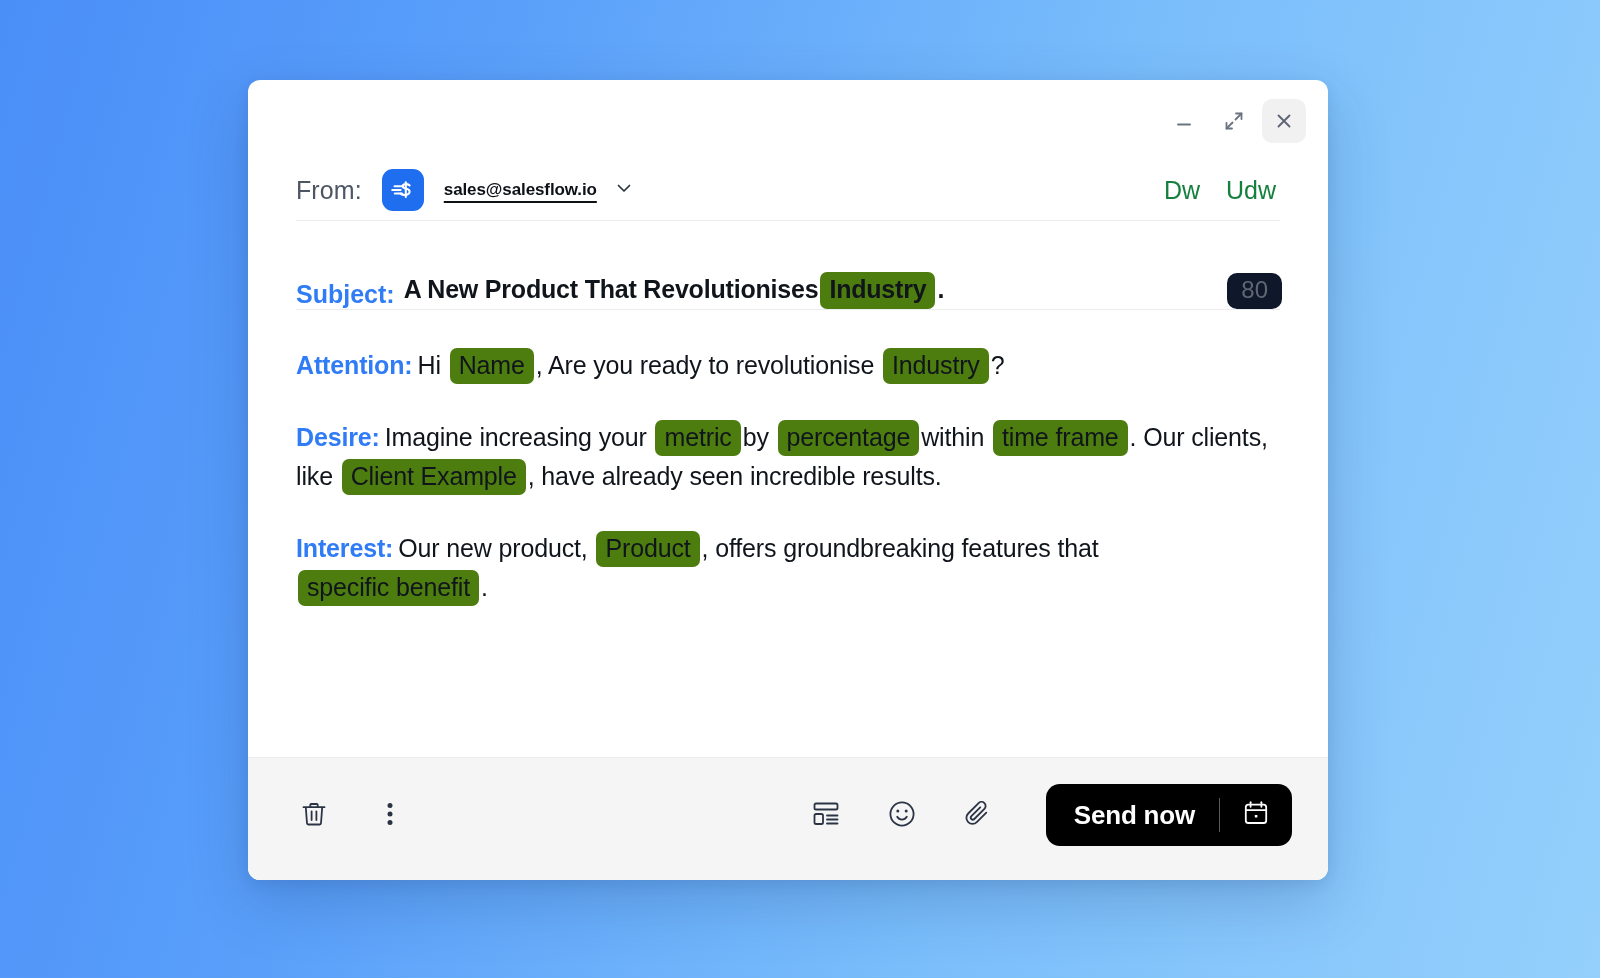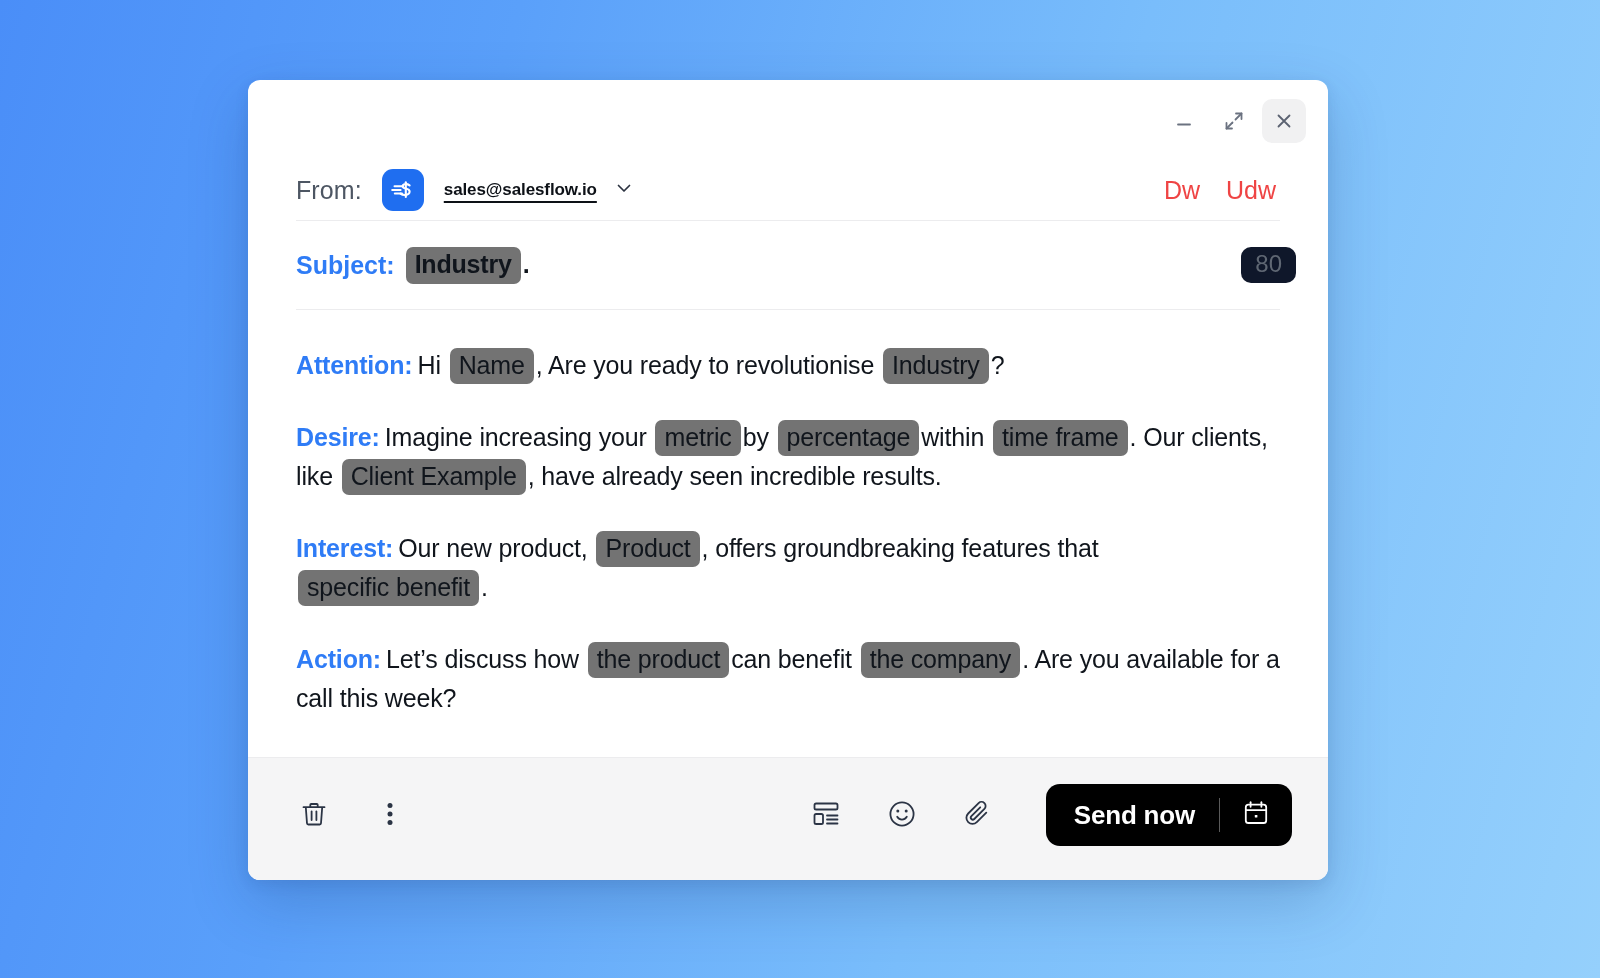--- a/index.html
+++ b/index.html
@@ -95,37 +95,37 @@
     margin-left: 16px;
     cursor: pointer;
     display: flex;
     align-items: center;
   }
   .from-spacer { flex: 1; }
   .recipient-toggles {
     display: flex;
     gap: 26px;
     font-size: 25px;
-    color: #ef4444;
+    color: #15803d;
     padding-right: 6px;
   }
   .recipient-toggles span { cursor: pointer; }
 
   
   .divider {
     height: 1px;
     background: #ececee;
     margin: 0 48px;
   }
 
   
   .subject-row {
     display: flex;
-    align-items: center;
-    padding: 0 32px 0 48px;
+    align-items: flex-end;
+    padding: 0 46px 0 48px;
     height: 88px;
   }
   .subject-label {
     font-size: 25px;
     color: #2f7cf6;
     font-weight: 700;
     margin-right: 9px;
     white-space: nowrap;
   }
   .subject-text {
@@ -159,21 +159,21 @@
     color: #10151c;
     margin-bottom: 32px;
     letter-spacing: -.15px;
   }
   .para-label {
     color: #2f7cf6;
     font-weight: 700;
     margin-right: 5px;
   }
   .tag {
-    background: #737373;
+    background: #4d7c0f;
     border-radius: 7px;
     padding: 3px 9px 5px;
     margin: 0 2px;
     white-space: nowrap;
   }
 
   
   .footer {
     height: 123px;
     background: #f5f5f6;
@@ -291,20 +291,21 @@
       <span>Dw</span>
       <span>Udw</span>
     </div>
   </div>
 
   <div class="divider"></div>
 
   <div class="subject-row">
     <span class="subject-label">Subject:</span>
     <span class="subject-text">
+      <span>A New Product That Revolutionises</span>
       <span class="tag">Industry</span>
       <span>.</span>
     </span>
     <span class="count-badge">80</span>
   </div>
 
   <div class="divider"></div>
 
   <div class="body-area">
 
@@ -321,25 +322,20 @@
       <span class="tag">time frame</span><span>. Our clients, like</span>
       <span class="tag">Client Example</span><span>, have already seen incredible results.</span>
     </p>
 
     <p class="para">
       <span class="para-label">Interest:</span><span>Our new product,</span>
       <span class="tag">Product</span><span>, offers groundbreaking features that</span>
       <span class="tag">specific benefit</span><span>.</span>
     </p>
 
-    <p class="para">
-      <span class="para-label">Action:</span><span>Let’s discuss how</span>
-      <span class="tag">the product</span><span>can benefit</span>
-      <span class="tag">the company</span><span>. Are you available for a call this week?</span>
-    </p>
 
   </div>
 
   <div class="footer">
 
     <div class="footer-left">
       <button class="icon-btn">
         <span>
           <svg width="30" height="30" viewBox="0 0 30 30" fill="none">
             <path d="M4.5 8.2H25.5" stroke="#2b3445" stroke-width="1.8" stroke-linecap="round"></path>

